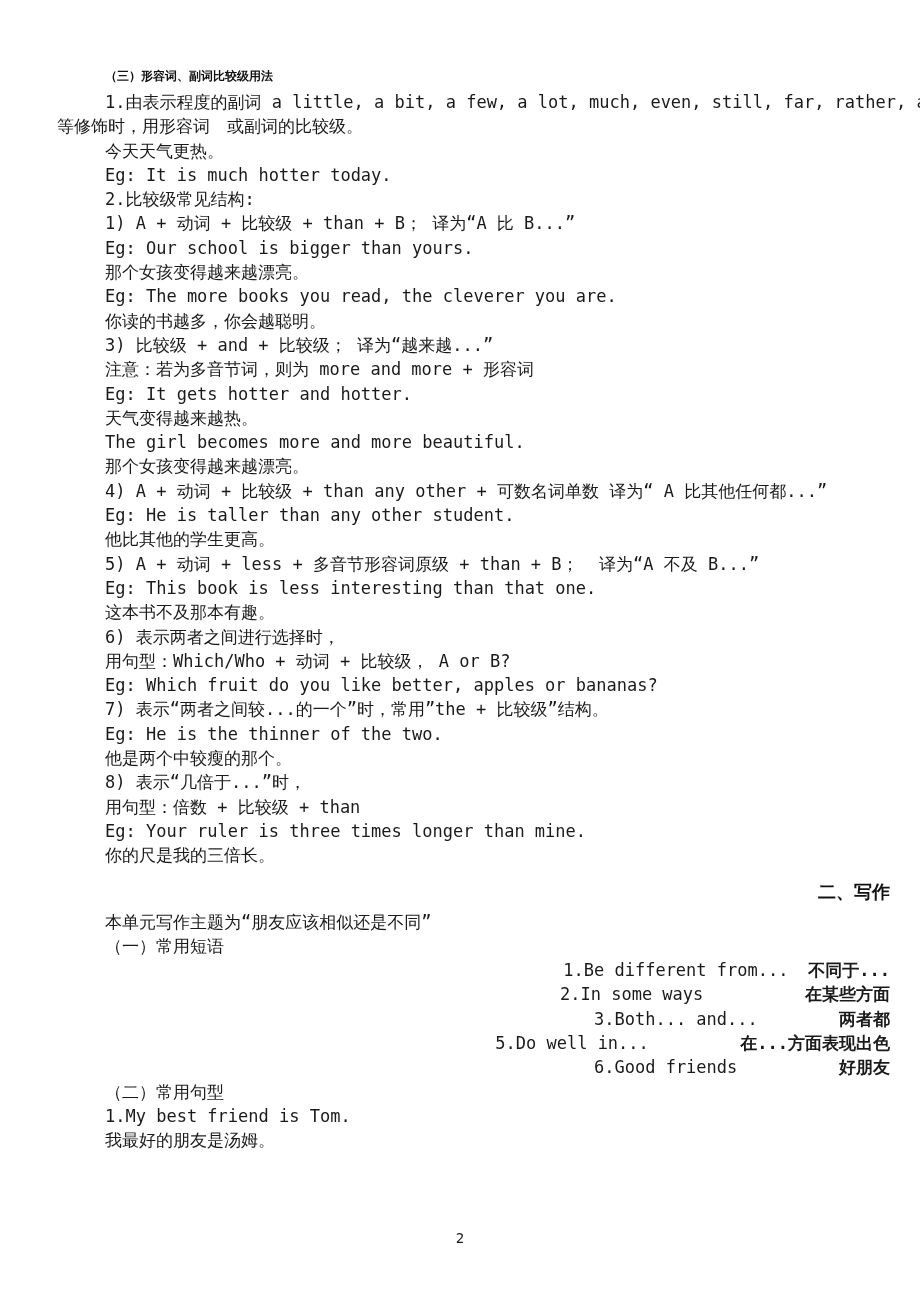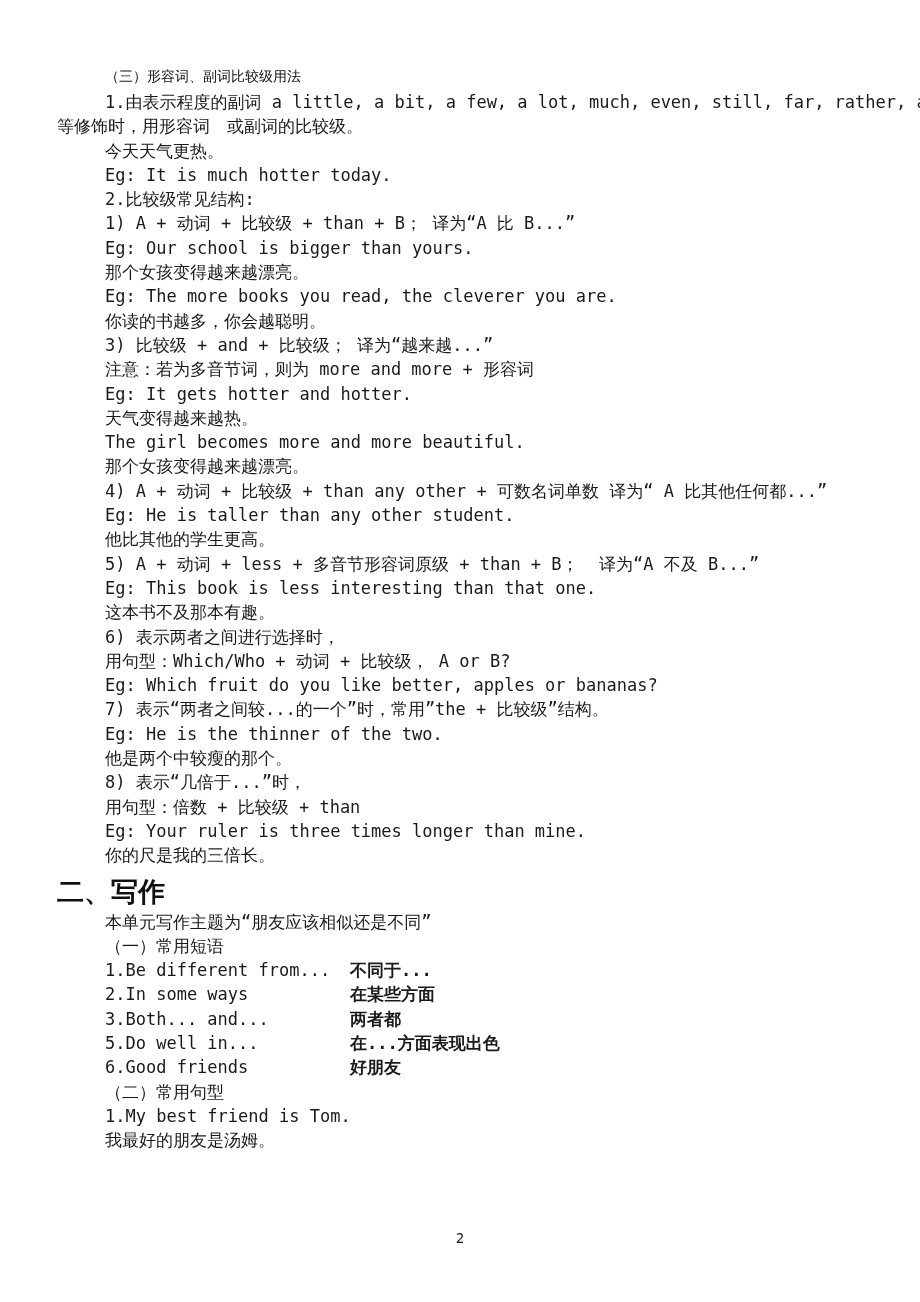--- a/index.html
+++ b/index.html
@@ -18,38 +18,38 @@
     top: 62px;
     width: 833px;
   }
   .line {
     font-size: 17px;
     line-height: 24.3px;
     white-space: pre;
   }
   .ind { padding-left: 48px; }
   .heading {
-    font-size: 14px;
-    font-weight: 400;
+    font-size: 12px;
+    font-weight: 700;
     line-height: 28px;
     padding-left: 48px;
     white-space: pre;
     font-family: "DejaVu Sans", "Liberation Sans", sans-serif;
     color: #111111;
   }
   .title {
-    font-size: 27px;
+    font-size: 18px;
     font-weight: 700;
     line-height: 32px;
     margin: 8px 0 2px 0;
-    text-align: left;
+    text-align: right;
     font-family: "DejaVu Sans", "Liberation Sans", sans-serif;
     color: #111111;
   }
-  .phrase-row { display: flex; }
+  .phrase-row { display: flex; justify-content: flex-end; }
   .phrase-en { display: inline-block; width: 245px; white-space: pre; }
   .phrase-zh { white-space: pre; font-weight: bold; }
   .page-number {
     position: absolute;
     top: 1228px;
     left: 0;
     width: 100%;
     text-align: center;
     font-size: 14px;
     line-height: 20px;

